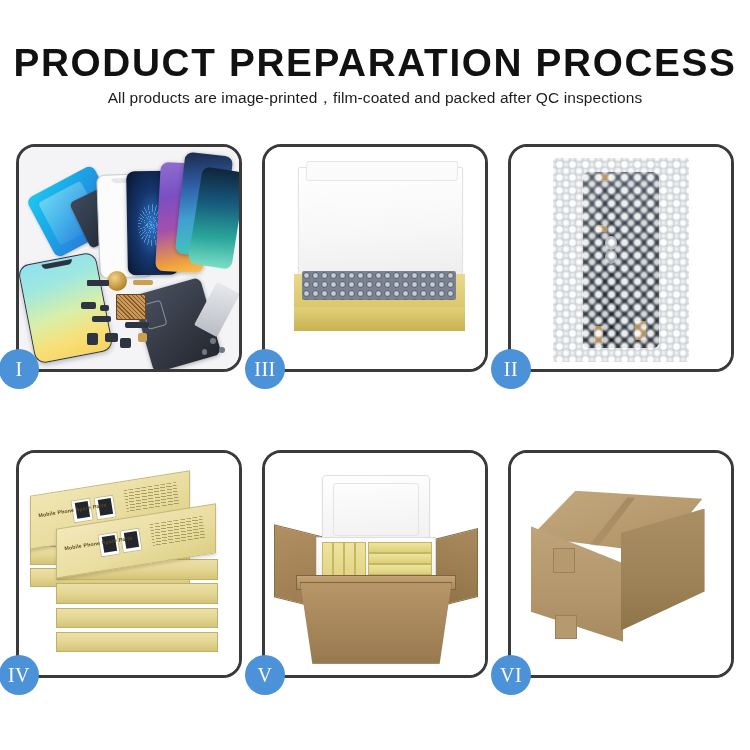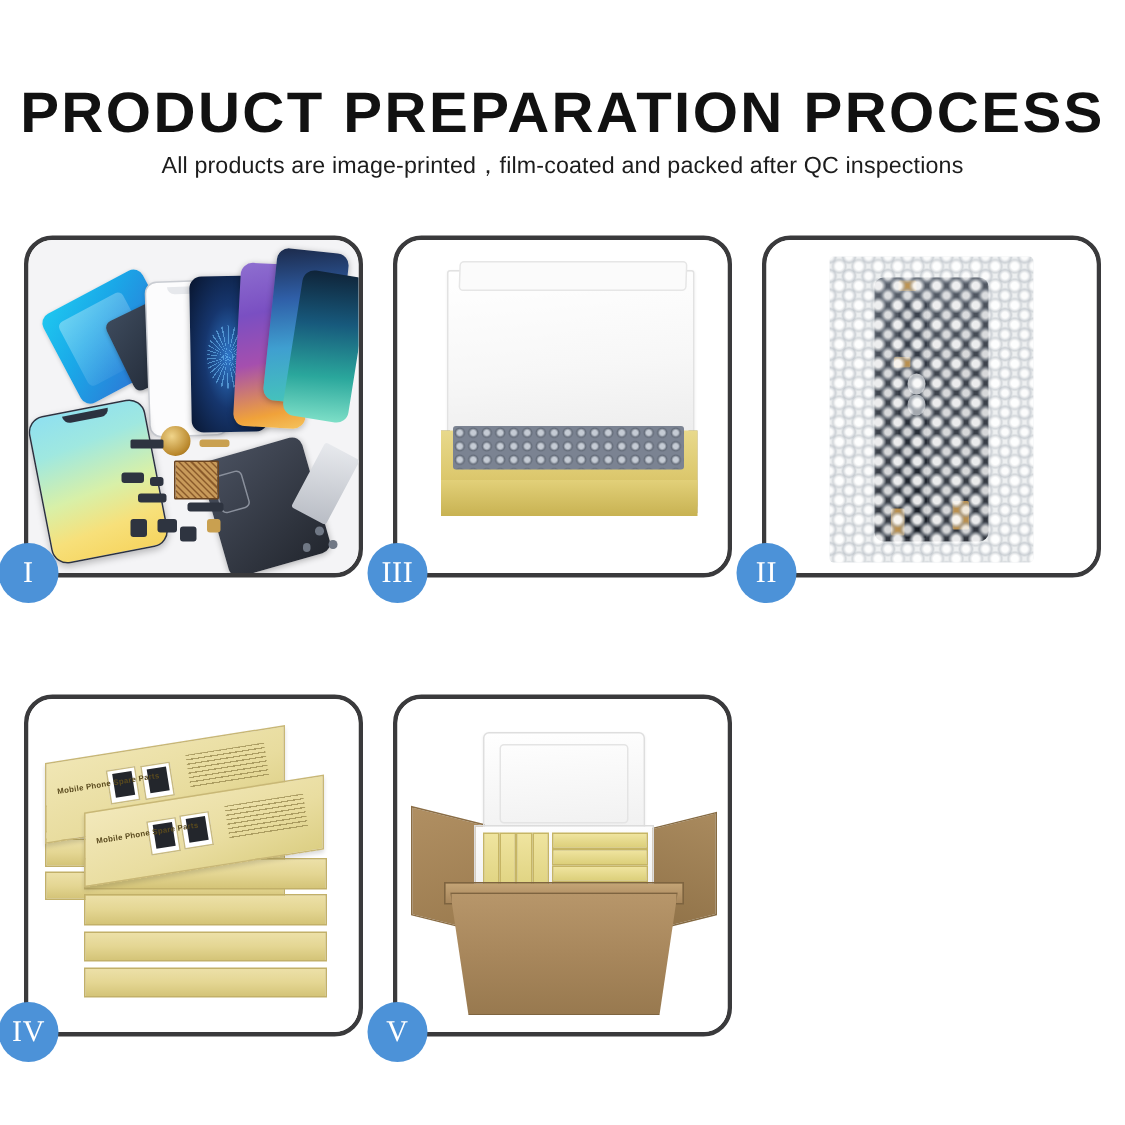--- a/index.html
+++ b/index.html
@@ -3,21 +3,21 @@
 <meta charset="utf-8">
 <style>
   html,body{margin:0;padding:0;}
   body{
     width:750px;height:750px;
     background:#ffffff;
     font-family:"Liberation Sans", sans-serif;
     overflow:hidden;
     position:relative;
   }
-  .page{width:750px;height:546px;position:relative;margin-top:13px;}
+  .page{width:750px;height:546px;position:relative;}
 
   
   .header{position:absolute;left:0;top:0;width:750px;text-align:center;}
   .title{
     margin:0;padding:0;
     font-size:38px;
     font-weight:700;
     letter-spacing:1.6px;
     color:#111111;
     line-height:1;
@@ -511,15 +511,26 @@
         <div class="ybox" style="left:47%;top:40%;width:28%;height:4%;"></div>
         <div class="ybox" style="left:47%;top:45%;width:28%;height:4%;"></div>
         <div class="ybox" style="left:47%;top:50%;width:28%;height:4%;"></div>
         <div class="ybox" style="left:47%;top:55%;width:28%;height:4%;"></div>
         <div class="carton-lip"></div>
         <div class="carton"></div>
       </div>
       <div class="badge">V</div>
     </div>
 
+    <div class="panel">
+      <div class="panel-inner p6">
+        <div class="c6-top"></div>
+        <div class="c6-left"></div>
+        <div class="c6-right"></div>
+        <div class="c6-seam"></div>
+        <div class="c6-tape c6-t1"></div>
+        <div class="c6-tape c6-t2"></div>
+      </div>
+      <div class="badge">VI</div>
+    </div>
 
   </div>
 </div>
 
 </body></html>

